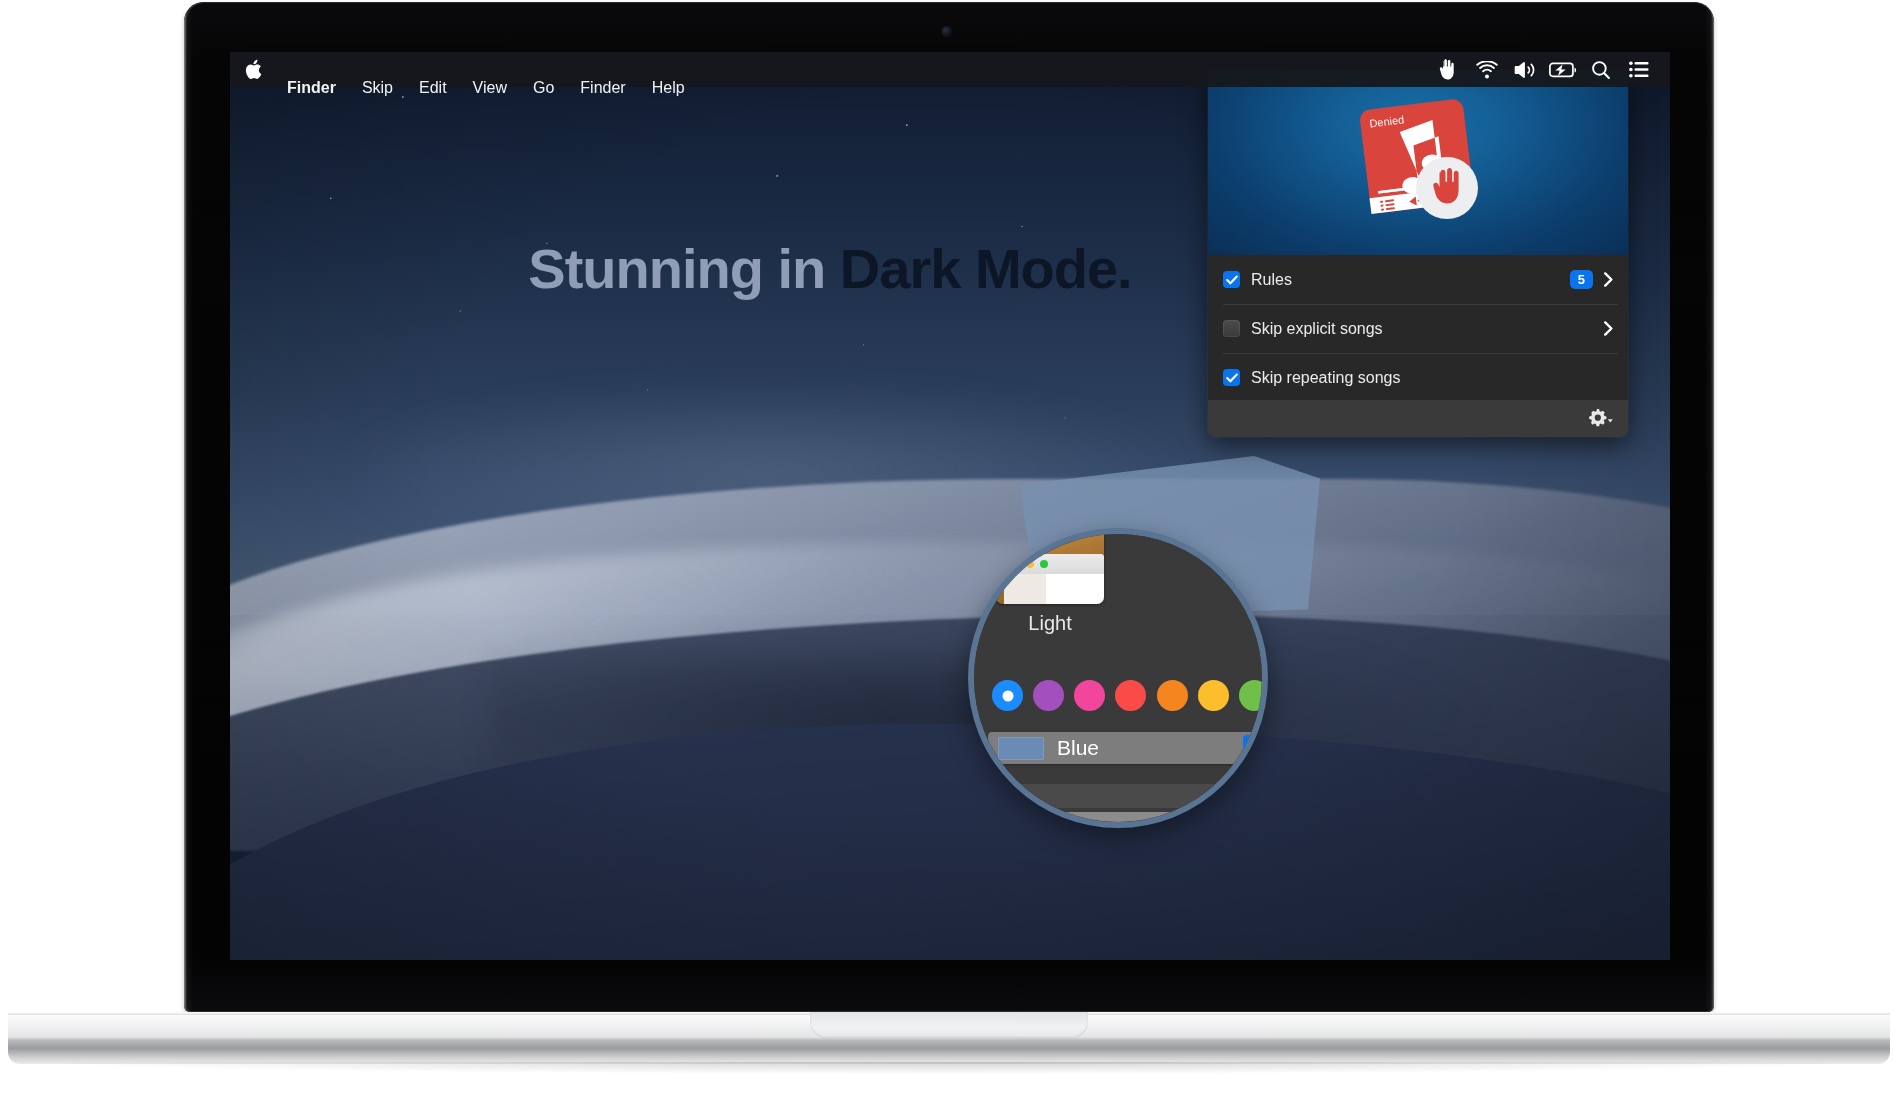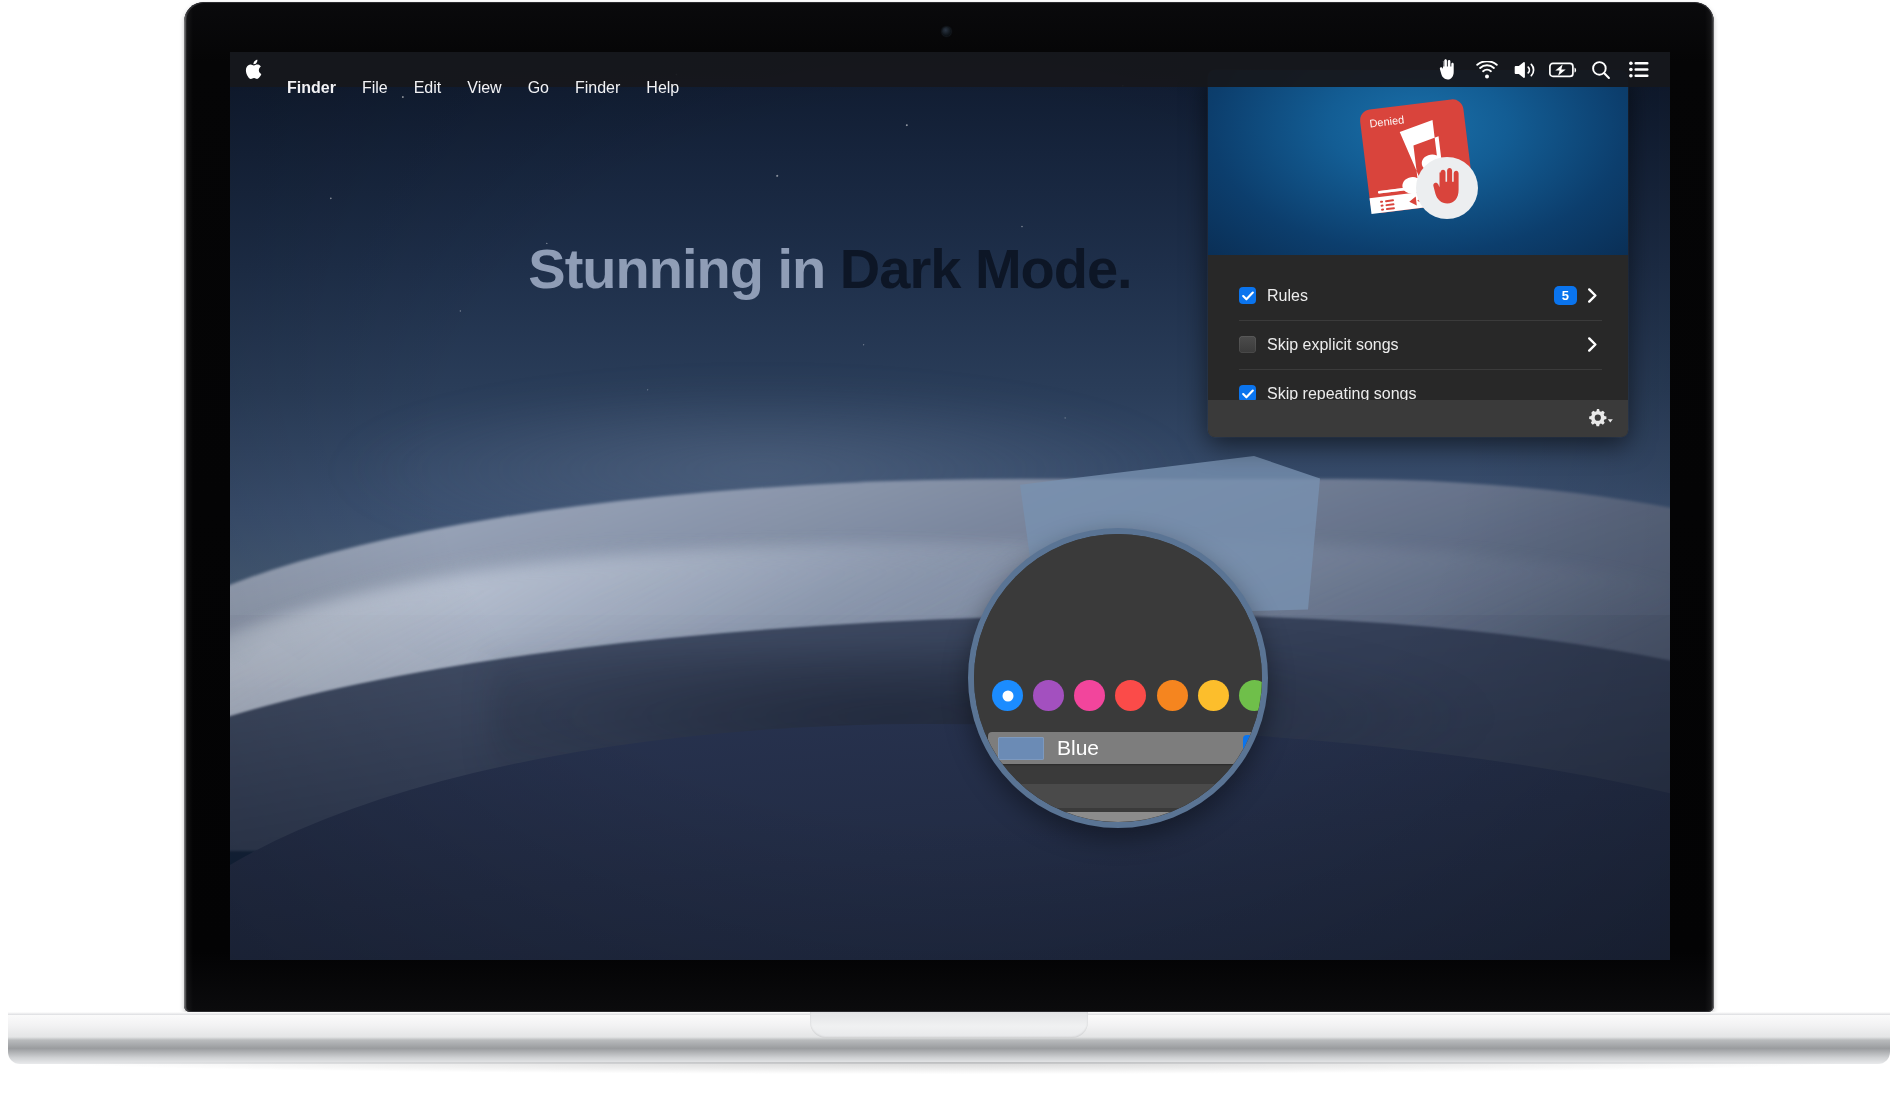--- a/index.html
+++ b/index.html
@@ -191,21 +191,21 @@
   #pop-hero {
     position:relative; height:185px;
     background:radial-gradient(ellipse at 50% 30%, #1a6fa8 0%, #135d94 30%, #0c3e6d 70%, #0a2f56 100%);
     overflow:hidden;
   }
   
   #denied-icon {
     position:absolute; left:50%; top:52%; transform:translate(-50%,-50%);
     width:160px; height:160px;
   }
-  .rows { padding:16px; }
+  .rows { padding:0; }
   .pop-row {
     display:flex; align-items:center; height:49px; padding:0 13px 0 15px;
     position:relative;
   }
   .pop-row + .pop-row::before {
     content:""; position:absolute; left:15px; right:10px; top:0; height:1px;
     background:rgba(255,255,255,0.09);
   }
   .cb {
     width:17px; height:17px; border-radius:4px; flex:none; margin-right:11px;
@@ -342,21 +342,21 @@
     </div>
 
     <div id="menubar">
       <div id="menubar-left">
         <span class="apple-logo">
           <svg width="18" height="21" viewBox="0 0 18 21">
             <path fill="#ffffff" d="M14.8 11.2c0-2.5 2-3.7 2.1-3.8-1.1-1.7-2.9-1.9-3.5-1.9-1.5-.2-2.9.9-3.7.9-.8 0-1.9-.9-3.1-.8-1.6 0-3.1.9-3.9 2.4-1.7 2.9-.4 7.2 1.2 9.5.8 1.2 1.7 2.4 3 2.4 1.2 0 1.7-.8 3.1-.8 1.4 0 1.8.8 3.1.8 1.3 0 2.1-1.2 2.9-2.3.9-1.3 1.3-2.6 1.3-2.7-.1 0-2.5-1-2.5-3.7zM12.4 3.9c.7-.8 1.1-2 1-3.1-1 0-2.2.7-2.9 1.5-.6.7-1.2 1.9-1 3 1.1.1 2.2-.6 2.9-1.4z"></path>
           </svg>
         </span>
         <span class="menu-item app">Finder</span>
-        <span class="menu-item">File</span>
+        <span class="menu-item">Skip</span>
         <span class="menu-item">Edit</span>
         <span class="menu-item">View</span>
         <span class="menu-item">Go</span>
         <span class="menu-item">Finder</span>
         <span class="menu-item">Help</span>
       </div>
 
       <div id="menubar-right">
         <span class="mb-icon">
           <svg width="20" height="21" viewBox="0 0 20 21">
@@ -496,20 +496,35 @@
       </div>
     </div>
 
     <div id="mag-flag"></div>
 
     <div id="mag">
       <div id="mag-inner">
 
         <div class="thumbs">
 
+          <div class="thumb-wrap">
+            <div class="thumb">
+              <div class="lt-wall"></div>
+
+              <div class="lt-card1"></div>
+              <div class="lt-win">
+                <div class="lt-wintitle"></div>
+                <span class="dot r"></span>
+                <span class="dot y"></span>
+                <span class="dot g"></span>
+                <div class="lt-side"></div>
+              </div>
+            </div>
+            <div class="thumb-label">Light</div>
+          </div>
 
 
         </div>
 
         <div class="swatches">
           <span class="sw sel" style="background:#1b8cff"></span>
           <span class="sw" style="background:#a350bf"></span>
           <span class="sw" style="background:#f2459c"></span>
           <span class="sw" style="background:#fb4b49"></span>
           <span class="sw" style="background:#f5851f"></span>

